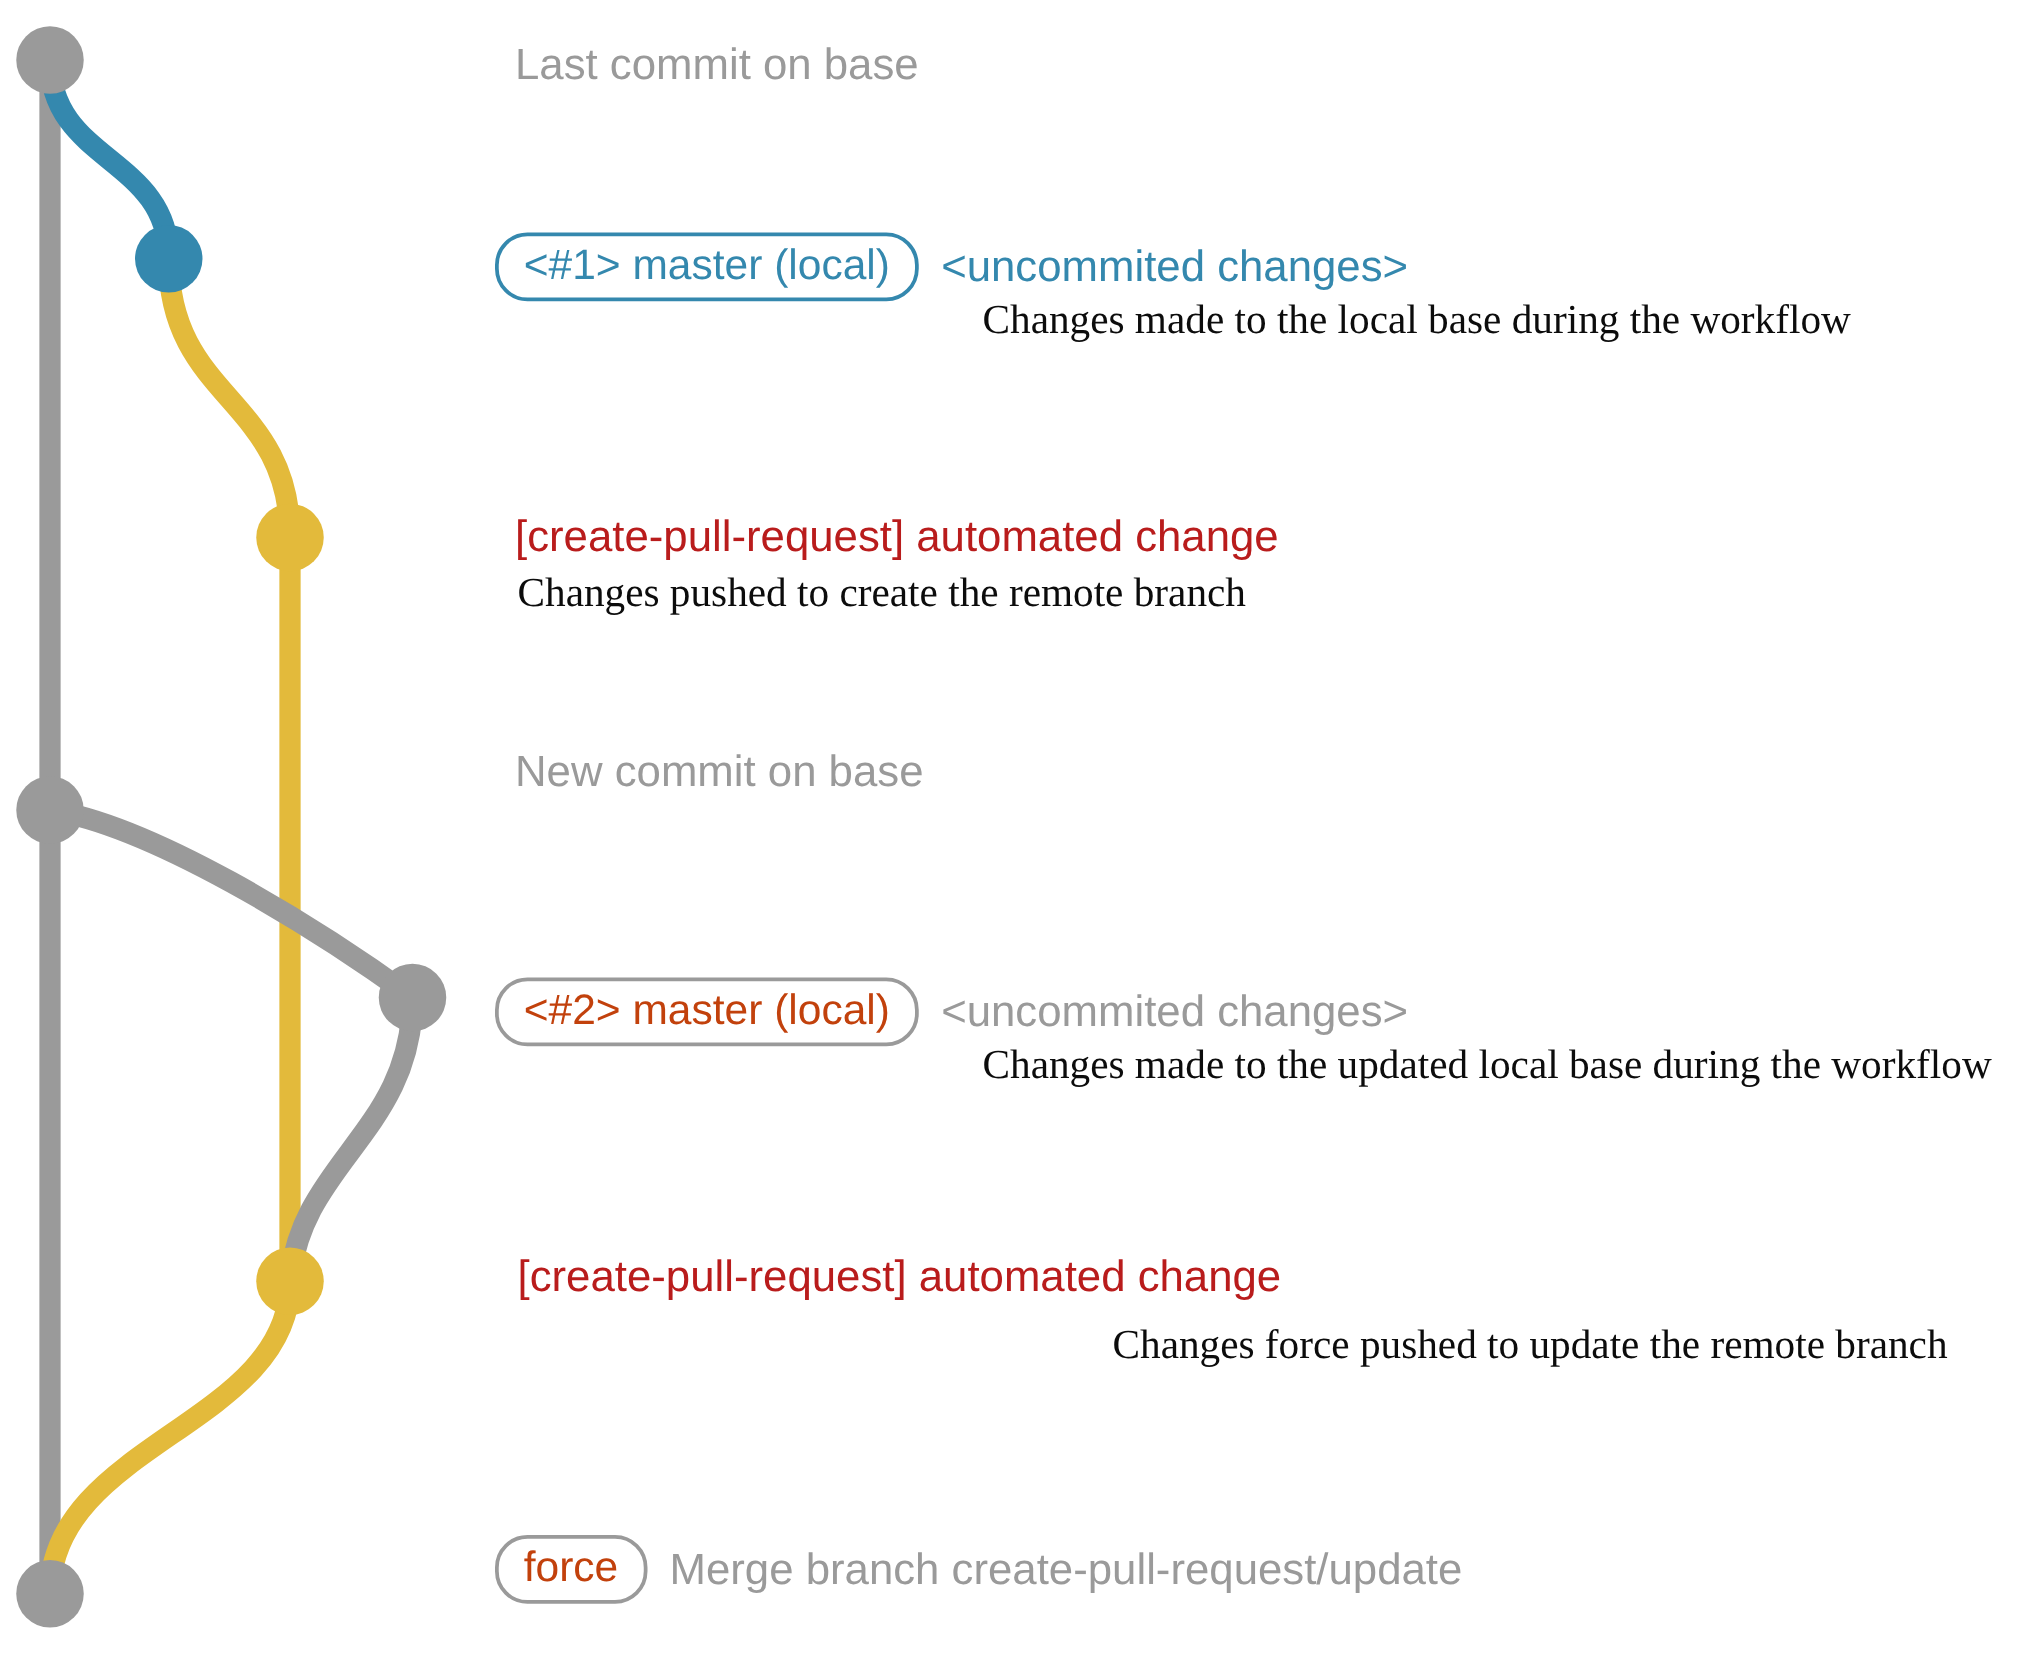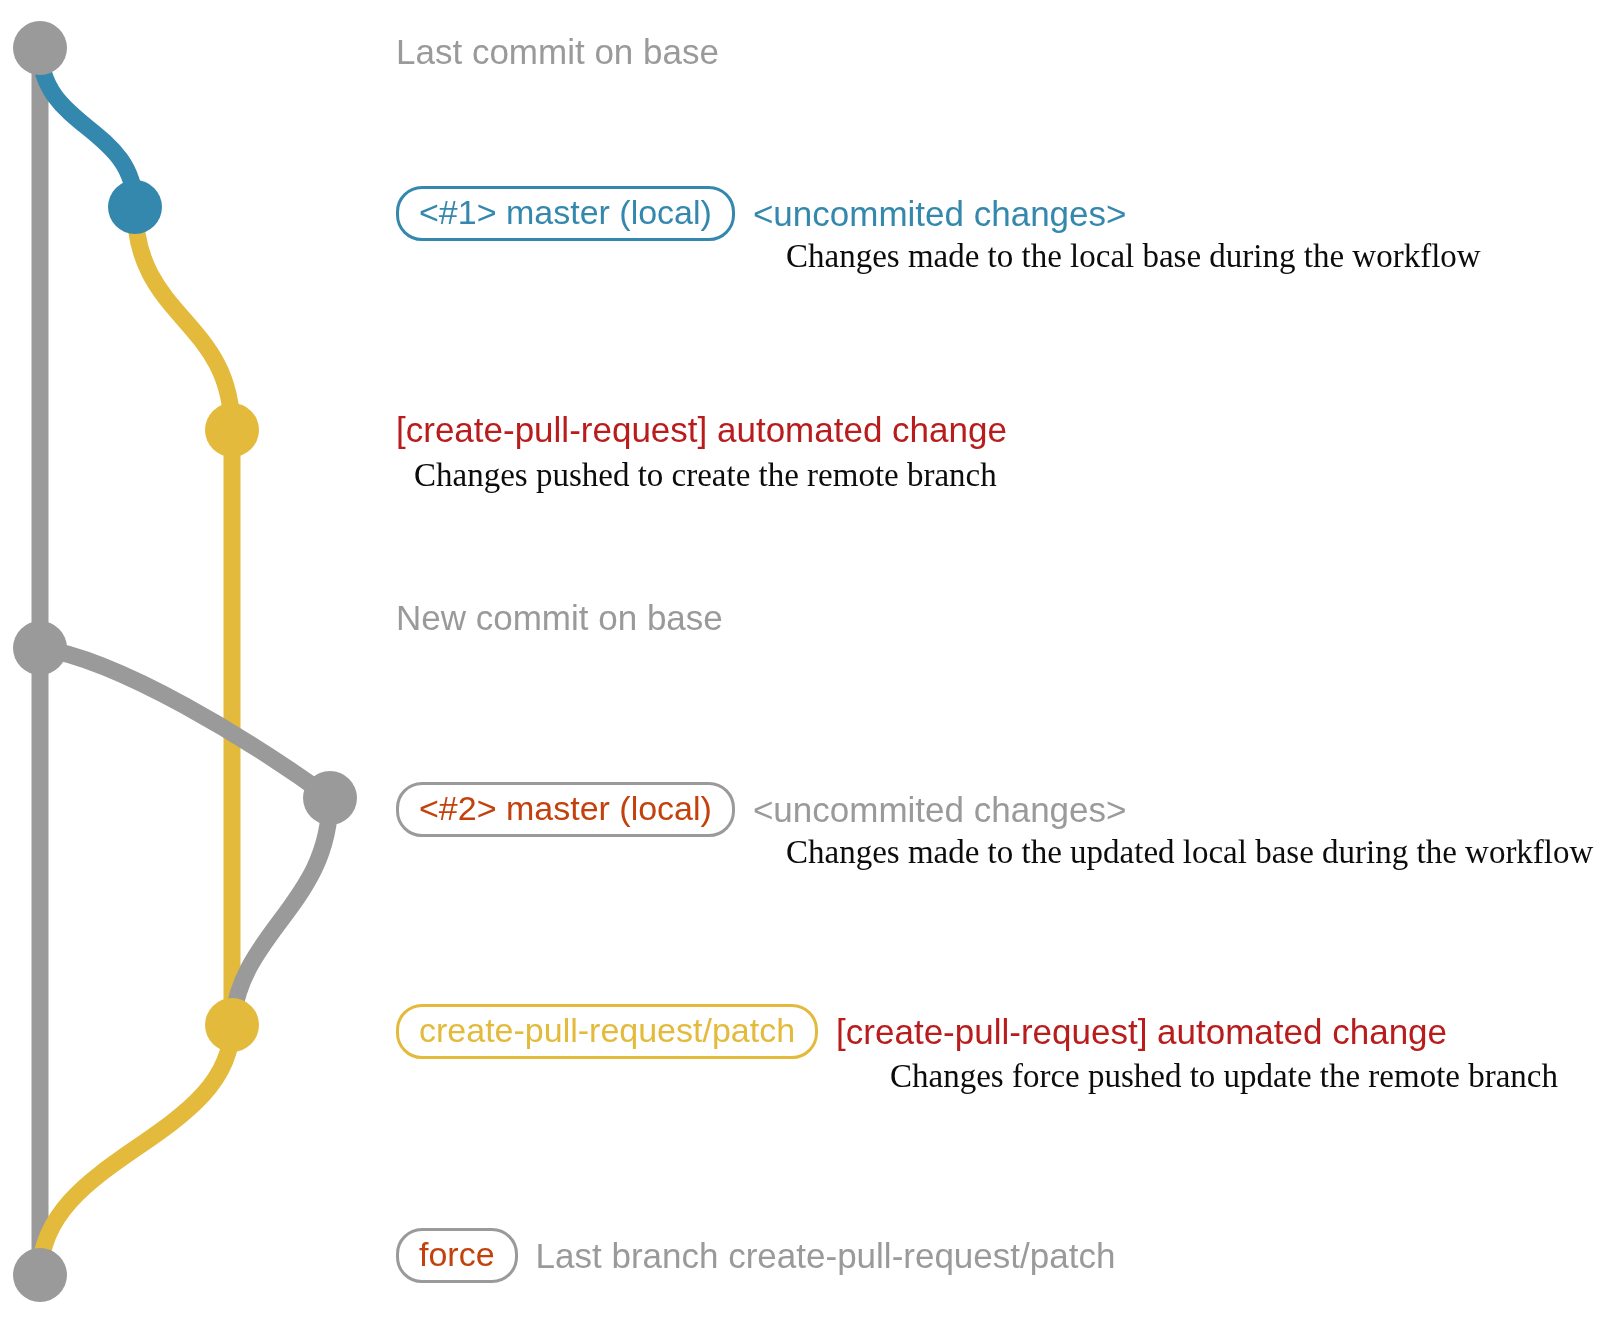--- a/index.html
+++ b/index.html
@@ -18,21 +18,21 @@
   }
   .pill.blue{border-color:#3488ae;color:#3488ae;}
   .pill.yellow{border-color:#e3ba3b;color:#e3ba3b;}
 
   .subject{
     font-size:35px;line-height:1;white-space:nowrap;
     color:#9a9a9a;margin-left:18px;
   }
   .subject.blue{color:#3488ae;}
   .subject.yellow{color:#b91c1c;}
-  .subject.plain{margin-left:0;}
+  .subject.plain{margin-left:16px;}
 
   .note{
     position:absolute;
     font-family:"Liberation Serif", serif;
     font-size:33px;line-height:1;color:#0c0c0c;white-space:nowrap;
   }
 </style>
 </head>
 <body>
 
@@ -80,21 +80,20 @@
   <span class="subject plain">New commit on base</span>
 </div>
 
 <div class="row" style="left:396px;top:782px;">
   <span class="pill">&lt;#2&gt; master (local)</span>
   <span class="subject">&lt;uncommited changes&gt;</span>
 </div>
 <div class="note" style="left:786px;top:836px;">Changes made to the updated local base during the workflow</div>
 
 <div class="row" style="left:396px;top:1004px;">
-  <span class="pill yellow">create-pull-request/patch</span>
   <span class="subject yellow">[create-pull-request] automated change</span>
 </div>
 <div class="note" style="left:874px;top:1060px;margin-left:16px;">Changes force pushed to update the remote branch</div>
 
 <div class="row" style="left:396px;top:1228px;">
   <span class="pill">force</span>
-  <span class="subject">Last branch create-pull-request/patch</span>
+  <span class="subject">Merge branch create-pull-request/update</span>
 </div>
 
 </body></html>

